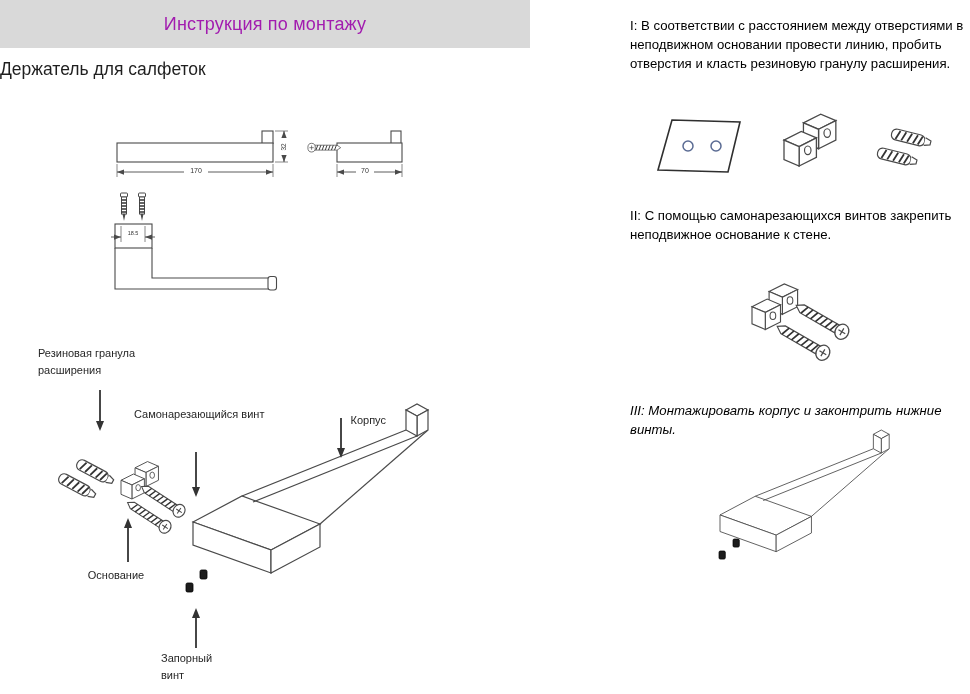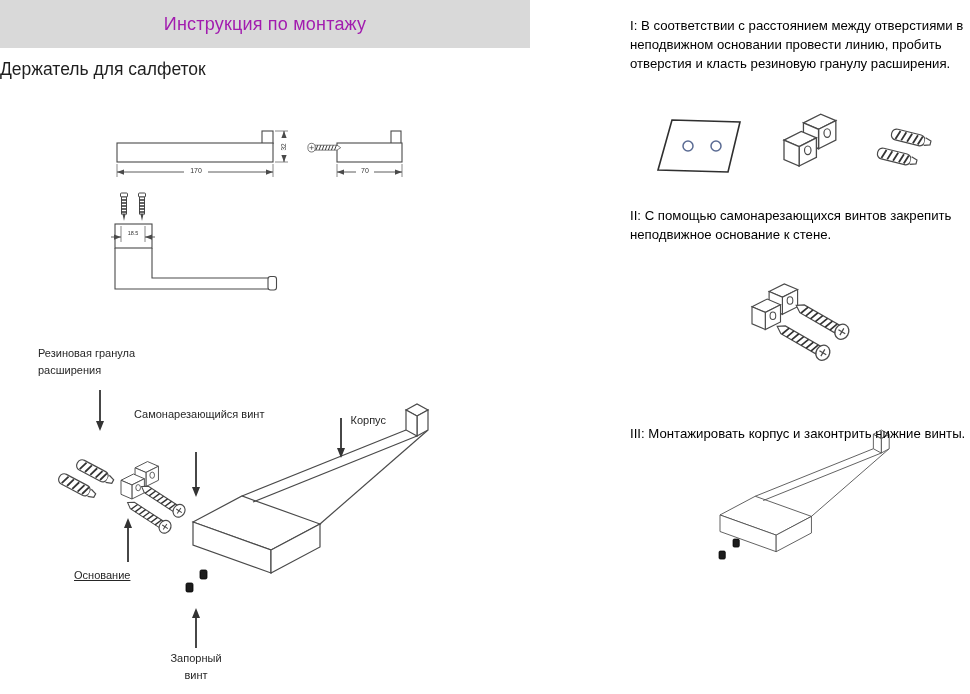--- a/index.html
+++ b/index.html
@@ -174,18 +174,18 @@
   <g>
     <use href="#sym-body" transform="translate(720,430) scale(0.72)"></use>
     <use href="#sym-setscrew" transform="translate(733,539) scale(0.9)"></use>
     <use href="#sym-setscrew" transform="translate(719,551) scale(0.9)"></use>
   </g>
 </svg>
 
 <div class="abs part-label" style="left:38px;top:345px;width:135px;text-align:left;">Резиновая гранула расширения</div>
 <div class="abs part-label" style="left:134px;top:406px;width:136px;text-align:left;">Самонарезающийся винт</div>
 <div class="abs part-label" style="left:318px;top:412px;width:68px;text-align:right;">Корпус</div>
-<div class="abs part-label" style="left:74px;top:567px;width:84px;text-align:left;text-decoration:underline;">Основание</div>
-<div class="abs part-label" style="left:161px;top:650px;width:70px;text-align:center;">Запорный винт</div>
+<div class="abs part-label" style="left:74px;top:567px;width:84px;text-align:center;">Основание</div>
+<div class="abs part-label" style="left:161px;top:650px;width:70px;text-align:left;">Запорный винт</div>
 
 <div class="abs step-text" style="top:16px;">I: В соответствии с расстоянием между отверстиями в неподвижном основании провести линию, пробить отверстия и класть резиновую гранулу расширения.</div>
 <div class="abs step-text" style="top:206px;">II: С помощью самонарезающихся винтов закрепить неподвижное основание к стене.</div>
-<div class="abs step-text" style="top:424px;">III: Монтажировать корпус и законтрить нижние винты.</div>
+<div class="abs step-text" style="top:401px;font-style:italic;">III: Монтажировать корпус и законтрить нижние винты.</div>
 
 </body></html>

